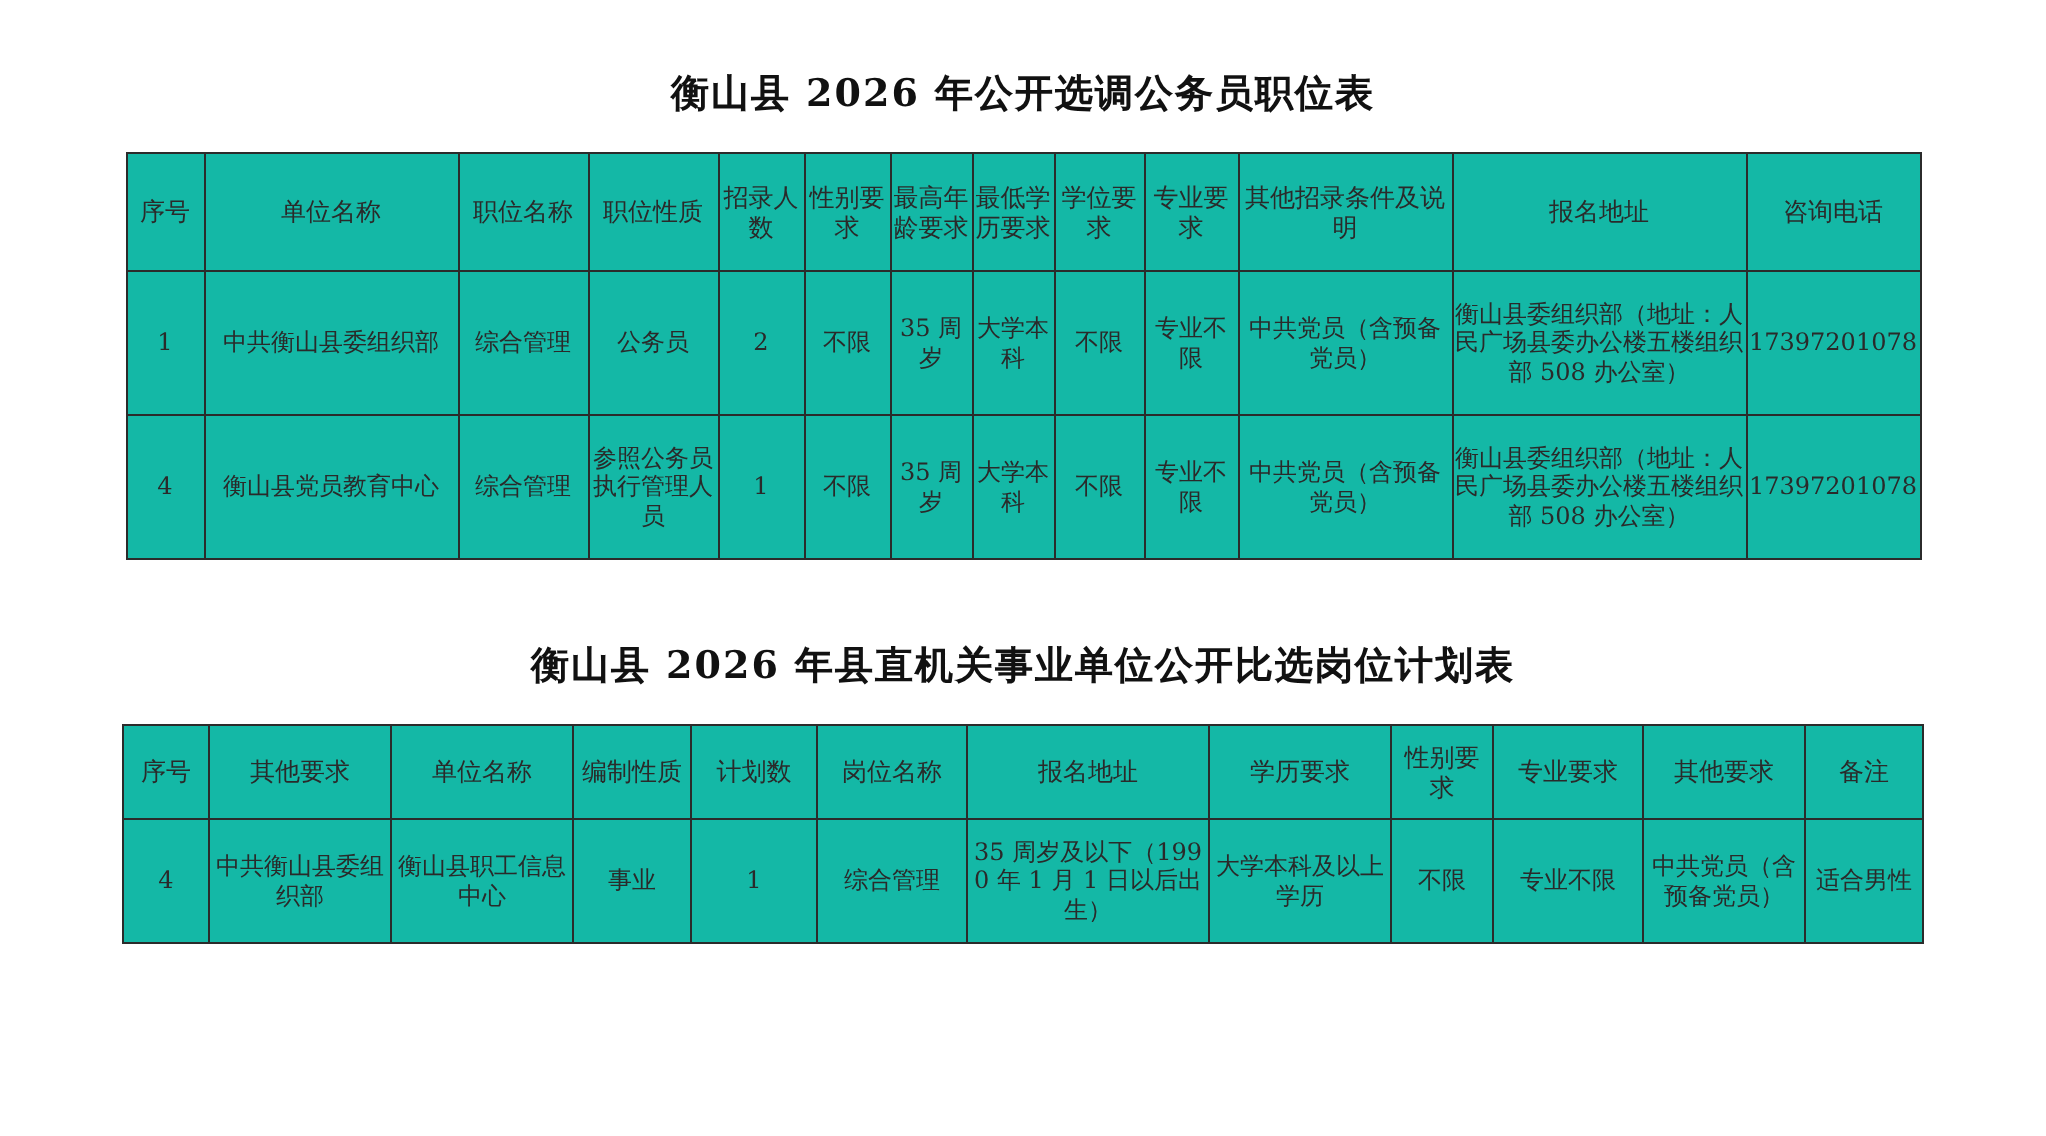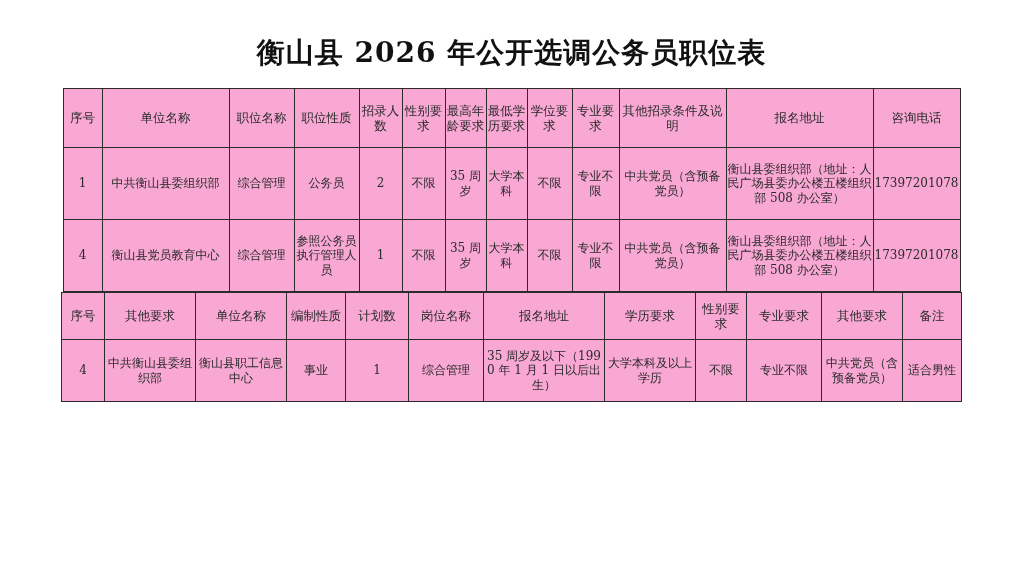--- a/index.html
+++ b/index.html
@@ -15,33 +15,33 @@
     overflow: hidden;
   }
   .page {
     position: relative;
     width: 1023px;
     height: 568px;
     box-sizing: border-box;
   }
   .doc-title {
     text-align: center;
-    font-size: 28px;
+    font-size: 19px;
     font-weight: bold;
     letter-spacing: 1px;
     color: #111;
   }
   #title1 { margin: 34px 0 16px 0; }
   #title2 { margin: 40px 0 16px 0; }
 
   table.tbl {
     border-collapse: collapse;
     table-layout: fixed;
     margin: 0 auto;
-    background: #f9a8d4;
+    background: #14b8a6;
   }
   table.tbl td, table.tbl th {
     border: 1px solid #2b2b2b;
     text-align: center;
     vertical-align: middle;
     font-weight: normal;
     color: #2a2a2a;
     padding: 2px 1px;
     line-height: 1.22;
     word-break: break-all;
@@ -147,20 +147,21 @@
         <td>大学本科</td>
         <td>不限</td>
         <td>专业不限</td>
         <td>中共党员（含预备党员）</td>
         <td>衡山县委组织部（地址：人民广场县委办公楼五楼组织部 508 办公室）</td>
         <td class="nowrap-cell">17397201078</td>
       </tr>
     </tbody>
   </table>
 
+  <h1 class="doc-title" id="title2">衡山县 2026 年县直机关事业单位公开比选岗位计划表</h1>
 
   <table class="tbl" id="table2">
     <thead>
       <tr>
         <td class="d0">序号</td>
         <td class="d1">其他要求</td>
         <td class="d2">单位名称</td>
         <td class="d3">编制性质</td>
         <td class="d4">计划数</td>
         <td class="d5">岗位名称</td>

